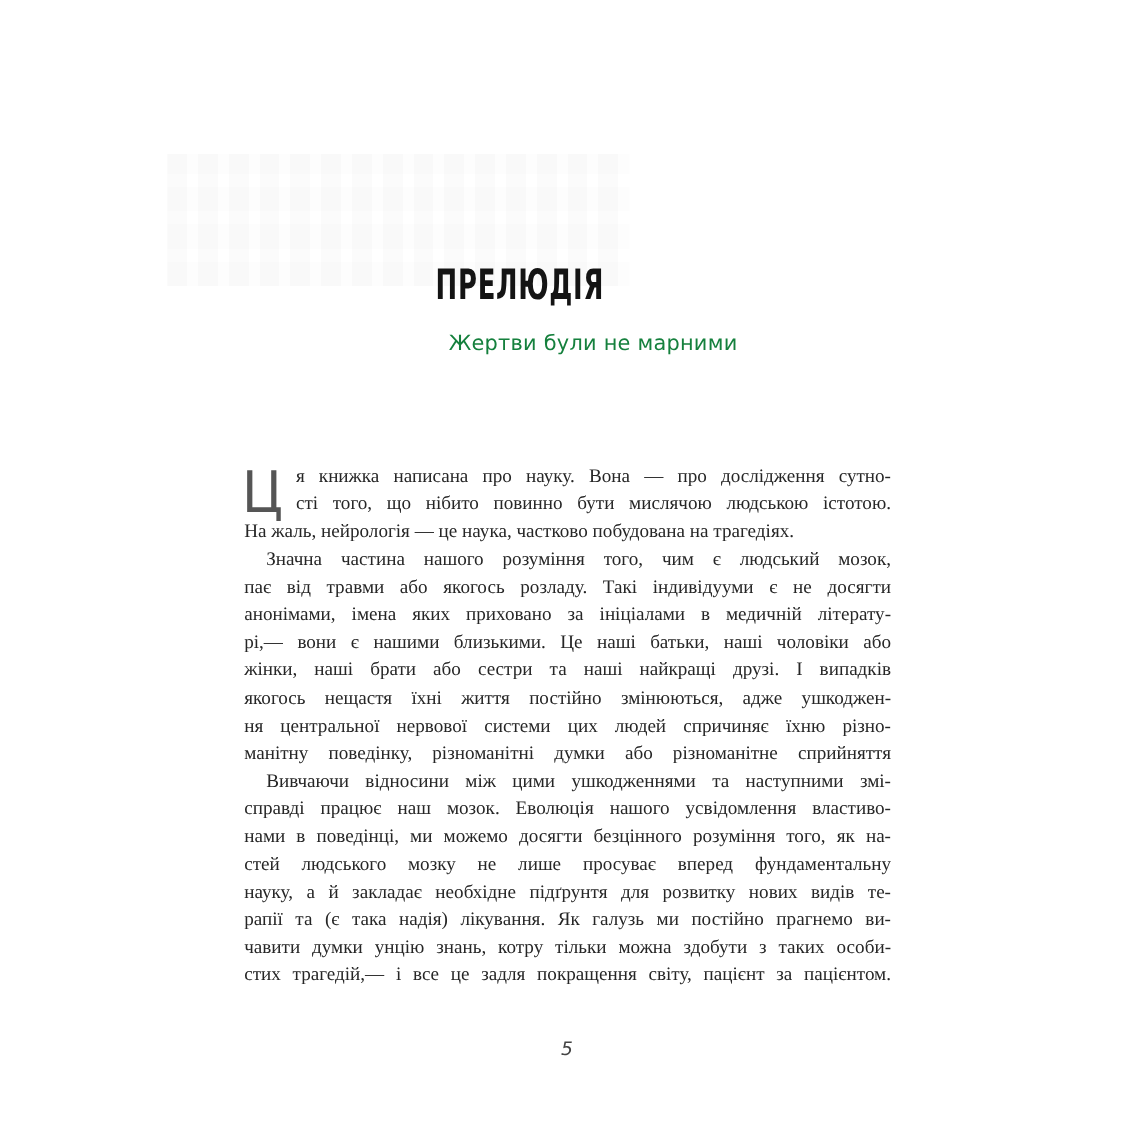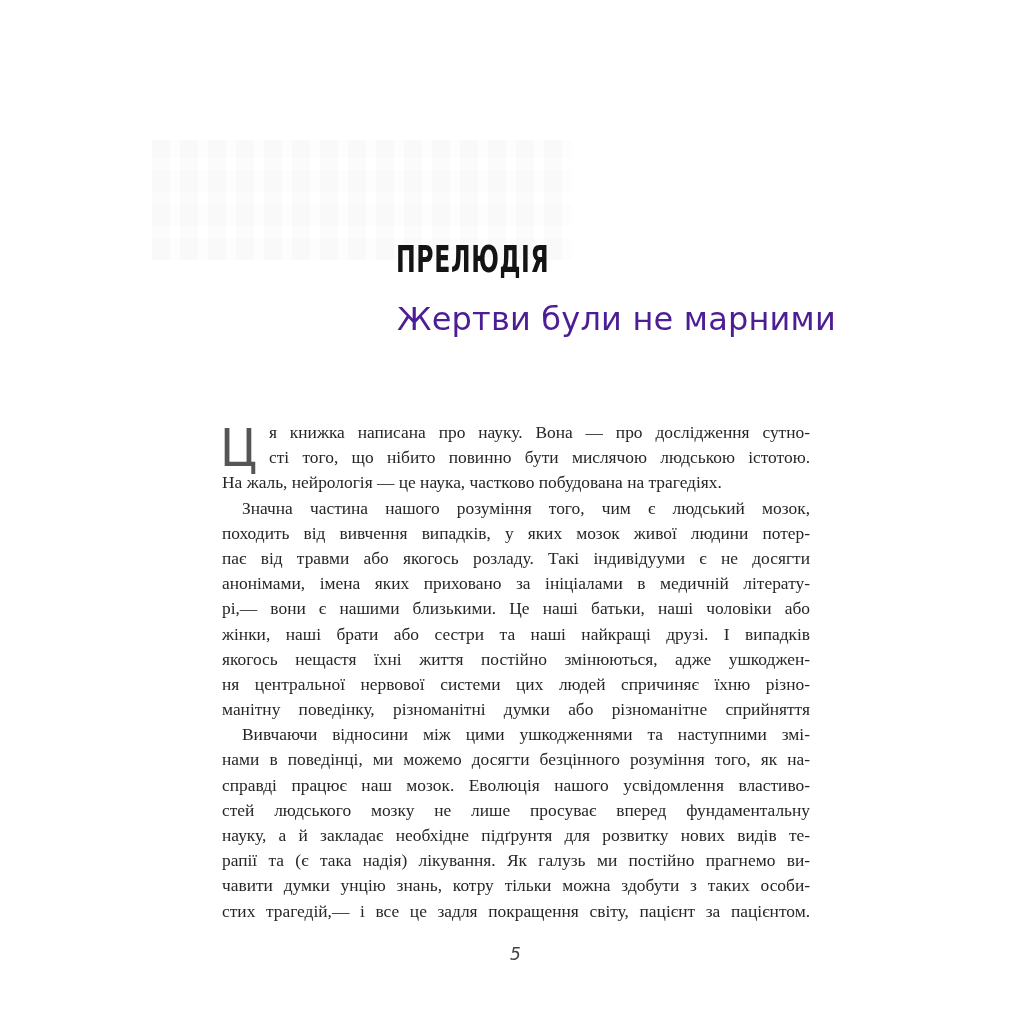--- a/index.html
+++ b/index.html
@@ -35,27 +35,27 @@
       font-weight: bold;
       font-size: 38px;
       letter-spacing: 1px;
       transform: scaleX(0.62);
       transform-origin: left top;
       color: #141414;
       line-height: 1;
     }
     .chapter-subtitle {
       position: absolute;
-      left: 397px;
+      left: 408px;
       top: 303px;
       margin: 0;
       font-family: "DejaVu Sans", sans-serif;
       font-weight: normal;
-      font-size: 32px;
-      color: #4c1d95;
+      font-size: 19px;
+      color: #15803d;
       line-height: 1;
       letter-spacing: 0.2px;
     }
     .body-text {
       position: absolute;
       left: 222px;
       top: 420px;
       width: 588px;
       font-size: 17.4px;
       line-height: 25.2px;
@@ -110,34 +110,33 @@
   <span class="dropcap">Ц</span>
 
   <div>
     <span class="line cap-indent">я книжка написана про науку. Вона — про дослідження сутно-</span>
     <span class="line cap-indent">сті того, що нібито повинно бути мислячою людською істотою.</span>
     <span class="line last">На жаль, нейрологія — це наука, частково побудована на трагедіях.</span>
   </div>
 
   <div>
     <span class="line indent">Значна частина нашого розуміння того, чим є людський мозок,</span>
-    <span class="line">походить від вивчення випадків, у яких мозок живої людини потер-</span>
     <span class="line">пає від травми або якогось розладу. Такі індивідууми є не досягти</span>
     <span class="line">анонімами, імена яких приховано за ініціалами в медичній літерату-</span>
     <span class="line">рі,— вони є нашими близькими. Це наші батьки, наші чоловіки або</span>
     <span class="line">жінки, наші брати або сестри та наші найкращі друзі. І випадків</span>
     <span class="line">якогось нещастя їхні життя постійно змінюються, адже ушкоджен-</span>
     <span class="line">ня центральної нервової системи цих людей спричиняє їхню різно-</span>
     <span class="line">манітну поведінку, різноманітні думки або різноманітне сприйняття</span>
   </div>
 
   <div>
     <span class="line indent">Вивчаючи відносини між цими ушкодженнями та наступними змі-</span>
+    <span class="line">справді працює наш мозок. Еволюція нашого усвідомлення властиво-</span>
     <span class="line">нами в поведінці, ми можемо досягти безцінного розуміння того, як на-</span>
-    <span class="line">справді працює наш мозок. Еволюція нашого усвідомлення властиво-</span>
     <span class="line">стей людського мозку не лише просуває вперед фундаментальну</span>
     <span class="line">науку, а й закладає необхідне підґрунтя для розвитку нових видів те-</span>
     <span class="line">рапії та (є така надія) лікування. Як галузь ми постійно прагнемо ви-</span>
     <span class="line">чавити думки унцію знань, котру тільки можна здобути з таких особи-</span>
     <span class="line">стих трагедій,— і все це задля покращення світу, пацієнт за пацієнтом.</span>
   </div>
 </div>
 
 <div class="page-number">5</div>
 

